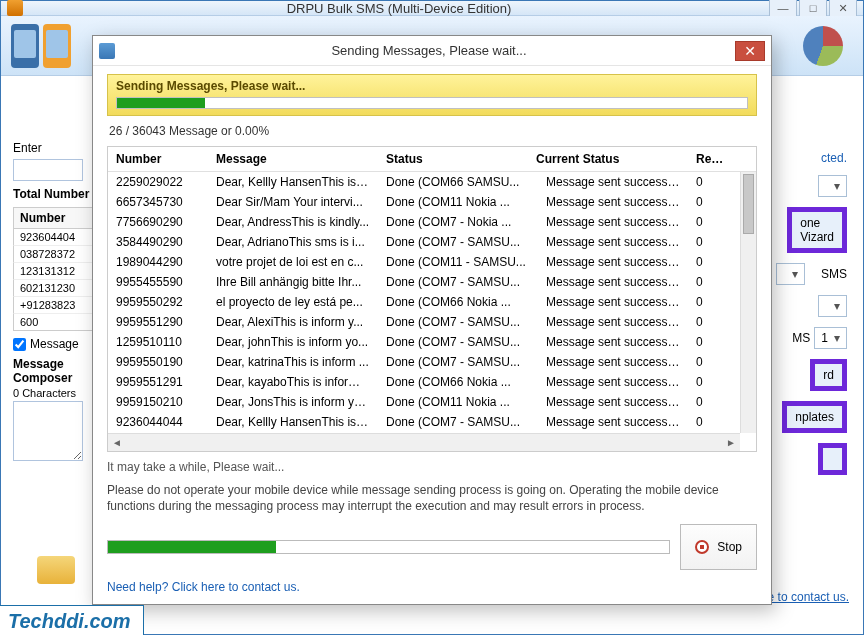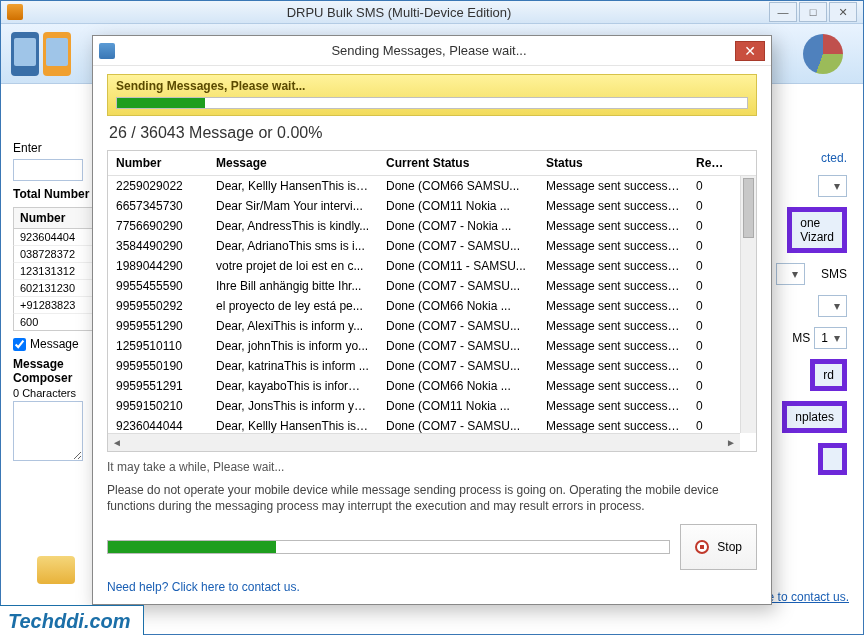--- a/index.html
+++ b/index.html
@@ -1,20 +1,20 @@
 <!DOCTYPE html>
 <html><head>
 <meta charset="utf-8">
 <style>
 * { box-sizing: border-box; margin: 0; padding: 0; }
 body { font-family: "Segoe UI", Tahoma, sans-serif; font-size: 12px; background: #fff; width: 864px; height: 635px; overflow: hidden; position: relative; }
 
 
 .main-window { position: absolute; top: 0; left: 0; width: 864px; height: 635px; border: 1px solid #3a77b5; background: #fff; }
-.main-titlebar { height: 23px; background: linear-gradient(#eef5fc, #d5e6f7); display: flex; align-items: center; padding: 0 6px; border-bottom: 1px solid #b5cde6; }
+.main-titlebar { height: 15px; background: linear-gradient(#eef5fc, #d5e6f7); display: flex; align-items: center; padding: 0 6px; border-bottom: 1px solid #b5cde6; }
 .main-titlebar .app-icon { width: 16px; height: 16px; background: linear-gradient(#f0a030,#d07000); border-radius: 2px; margin-right: 8px; }
 .main-titlebar .title { flex: 1; text-align: center; color: #333; font-size: 13px; }
 .winbtn { width: 28px; height: 20px; border: 1px solid #a9bfd6; background: #e7f0fa; margin-left: 2px; display: flex; align-items: center; justify-content: center; font-size: 11px; color: #555; cursor: pointer; }
 .winbtn.close-x { background: #e7f0fa; }
 .header-strip { height: 60px; background: linear-gradient(#e9f3fe, #cde3f7); border-bottom: 1px solid #b5cde6; display: flex; align-items: center; padding: 0 10px; position: relative; }
 .header-strip .phone-icon { width: 28px; height: 44px; background: #3a6fa8; border-radius: 4px; margin-right: 4px; position: relative; }
 .header-strip .phone-icon::before { content:''; position:absolute; top:6px; left:3px; right:3px; bottom:10px; background:#9fc5e8; border-radius:2px; }
 .header-strip .pie-icon { position: absolute; right: 20px; width: 40px; height: 40px; border-radius: 50%; background: conic-gradient(#c0504d 0 90deg, #9bbb59 90deg 200deg, #4f81bd 200deg 360deg); }
 .inp-text { border: 1px solid #b0c4de; background:#fff; height: 22px; padding: 2px 4px; }
 .section-label { font-weight: bold; margin-top: 6px; }
@@ -32,21 +32,21 @@
 .dialog { position: absolute; left: 92px; top: 35px; width: 680px; height: 570px; border: 1px solid #888; background: #fff; box-shadow: 4px 6px 18px rgba(0,0,0,0.25); display: flex; flex-direction: column; }
 .dialog-titlebar { height: 30px; display: flex; align-items: center; padding: 0 6px; border-bottom: 1px solid #e5e5e5; }
 .dialog-titlebar .dlg-icon { width: 16px; height: 16px; background: linear-gradient(#5b9bd5,#3a77b5); border-radius: 2px; margin-right: 8px; }
 .dialog-titlebar .dlg-title { flex: 1; text-align: center; font-size: 13px; color: #333; }
 .dlg-close { width: 30px; height: 20px; background: #c94f3f; color: #fff; display: flex; align-items: center; justify-content: center; font-size: 14px; cursor: pointer; border: 1px solid #a83a2b; }
 .dialog-body { padding: 8px 14px 10px 14px; flex: 1; display: flex; flex-direction: column; overflow: hidden; }
 .status-banner { background: linear-gradient(#fff39a, #f2db5b); border: 1px solid #d6c24a; padding: 4px 8px 6px 8px; }
 .status-banner .banner-title { font-weight: bold; font-size: 12px; color: #5a4a00; margin-bottom: 4px; }
 .banner-bar { height: 12px; background: #fff; border: 1px solid #c0c0c0; position: relative; }
 .banner-bar-fill { height: 100%; width: 14%; background: #1e9e1e; }
-.progress-text { margin: 8px 2px; font-size: 16px; color: #333; }
+.progress-text { margin: 8px 2px; font-size: 12px; color: #333; }
 .table-wrap { border: 1px solid #ccc; flex: 1; min-height: 0; display: flex; flex-direction: column; }
 .thead { display: flex; background: #fff; border-bottom: 1px solid #e0e0e0; font-weight: bold; font-size: 12px; }
 .th, .td { padding: 5px 8px; overflow: hidden; white-space: nowrap; text-overflow: ellipsis; font-size: 12px; }
 .col-num { width: 100px; }
 .col-msg { width: 170px; }
 .col-cur { width: 160px; }
 .col-stat { width: 150px; }
 .col-retry { width: 46px; }
 .tbody { flex: 1; overflow: hidden; position: relative; }
 .trow { display: flex; height: 20px; align-items: center; }
@@ -144,22 +144,22 @@
       <div class="banner-bar">
         <div class="banner-bar-fill"></div>
       </div>
     </div>
     <div class="progress-text">26 / 36043 Message or 0.00%</div>
 
     <div class="table-wrap">
       <div class="thead">
         <div class="th col-num">Number</div>
         <div class="th col-msg">Message</div>
+        <div class="th col-stat">Status</div>
         <div class="th col-cur">Current Status</div>
-        <div class="th col-stat">Status</div>
         <div class="th col-retry">Retry</div>
       </div>
       <div class="tbody" id="tbody">
         <div class="trow">
             <div class="td col-num">2259029022</div>
             <div class="td col-msg">Dear, Kellly HansenThis is i...</div>
             <div class="td col-cur">Done (COM66 SAMSU...</div>
             <div class="td col-stat">Message sent successf...</div>
             <div class="td col-retry">0</div>
           </div>

